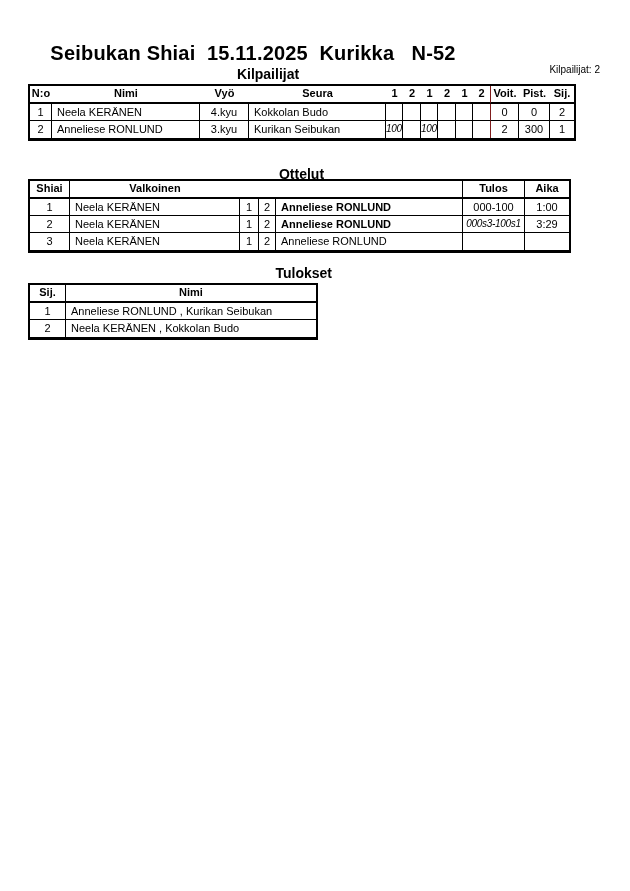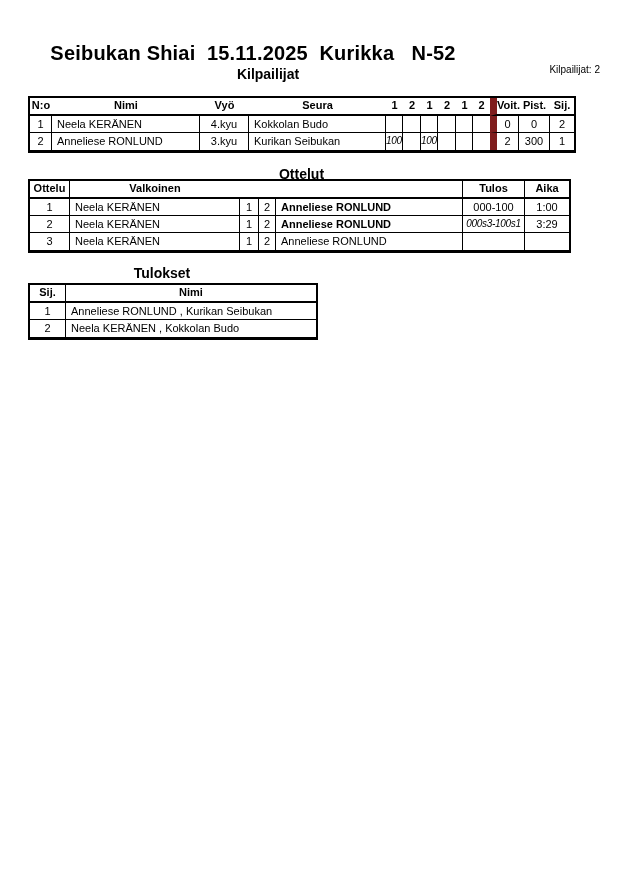--- a/index.html
+++ b/index.html
@@ -11,28 +11,28 @@
   }
   .abs { position: absolute; }
   #page-title {
     top: 42px; left: 0; width: 506px; text-align: center;
     font-size: 20px; font-weight: bold; white-space: pre; letter-spacing: .2px;
   }
   .sec-title { font-size: 14px; font-weight: bold; text-align: center; white-space: nowrap; }
   #sec-kilpailijat { top: 66px; left: 108px; width: 320px; }
   #competitor-count { top: 64px; left: 430px; width: 170px; text-align: right; font-size: 10px; }
   #sec-ottelut  { top: 166px; left: 28px; width: 547px; }
-  #sec-tulokset { top: 265px; left: 18px; width: 288px; }
+  #sec-tulokset { top: 265px; left: 44px; width: 288px; text-align: right; }
 
   .tbl {
     position: absolute; display: grid; background: #fff;
     border: 2px solid #000; border-bottom-width: 3px; font-size: 11px;
   }
   #t-kilpailijat {
-    top: 96px; left: 28px;
+    top: 84px; left: 28px;
     grid-template-columns: 22px 148px 49px 137px 17px 18px 17px 18px 17px 17px 29px 31px 24px;
     grid-template-rows: 18px 17px 17px;
   }
   #t-ottelut {
     top: 179px; left: 28px;
     grid-template-columns: 40px 170px 19px 17px 187px 62px 44px;
     grid-template-rows: 18px 17px 17px 17px;
   }
   #t-tulokset {
     top: 283px; left: 28px;
@@ -45,21 +45,21 @@
   }
   .c {
     border-right: 1px solid #000; border-bottom: 1px solid #000;
     line-height: 16px; white-space: nowrap; overflow: visible;
   }
   .ctr { text-align: center; }
   .l   { padding-left: 5px; }
   .nr  { border-right: none; }
   .nb  { border-bottom: none; }
   .vr  { border-right: 1px solid #000; }
-  .tl  { border-left: 7px solid #7f1d1d; }
+  .tl  { border-left: 1px solid #7f1d1d; }
   .sm  { font-size: 10px; letter-spacing: -.3px; font-style: italic; }
   .b   { font-weight: bold; }
   .mhdr { position: relative; }
   .mhdr .hv { position: absolute; left: 0; width: 170px; text-align: center; }
   .mhdr .hs { position: absolute; left: 206px; width: 187px; text-align: center; }
 </style>
 </head>
 <body>
 
 <div class="abs" id="page-title">Seibukan Shiai  15.11.2025  Kurikka   N-52</div>
@@ -106,21 +106,21 @@
   <div class="c ctr sm nb"></div>
   <div class="c ctr sm nr nb"></div>
   <div class="c ctr tl nb">2</div>
   <div class="c ctr nb">300</div>
   <div class="c ctr nr nb">1</div>
 </div>
 
 <div class="abs sec-title" id="sec-ottelut">Ottelut</div>
 
 <div class="tbl" id="t-ottelut">
-  <div class="h vr">Ottelu</div>
+  <div class="h vr">Shiai</div>
   <div class="h vr mhdr" style="grid-column: 2 / 6;">
     <span class="hv">Valkoinen</span>
   </div>
   <div class="h vr">Tulos</div>
   <div class="h">Aika</div>
 
   <div class="c ctr">1</div>
   <div class="c l">Neela KERÄNEN</div>
   <div class="c ctr">1</div>
   <div class="c ctr">2</div>

